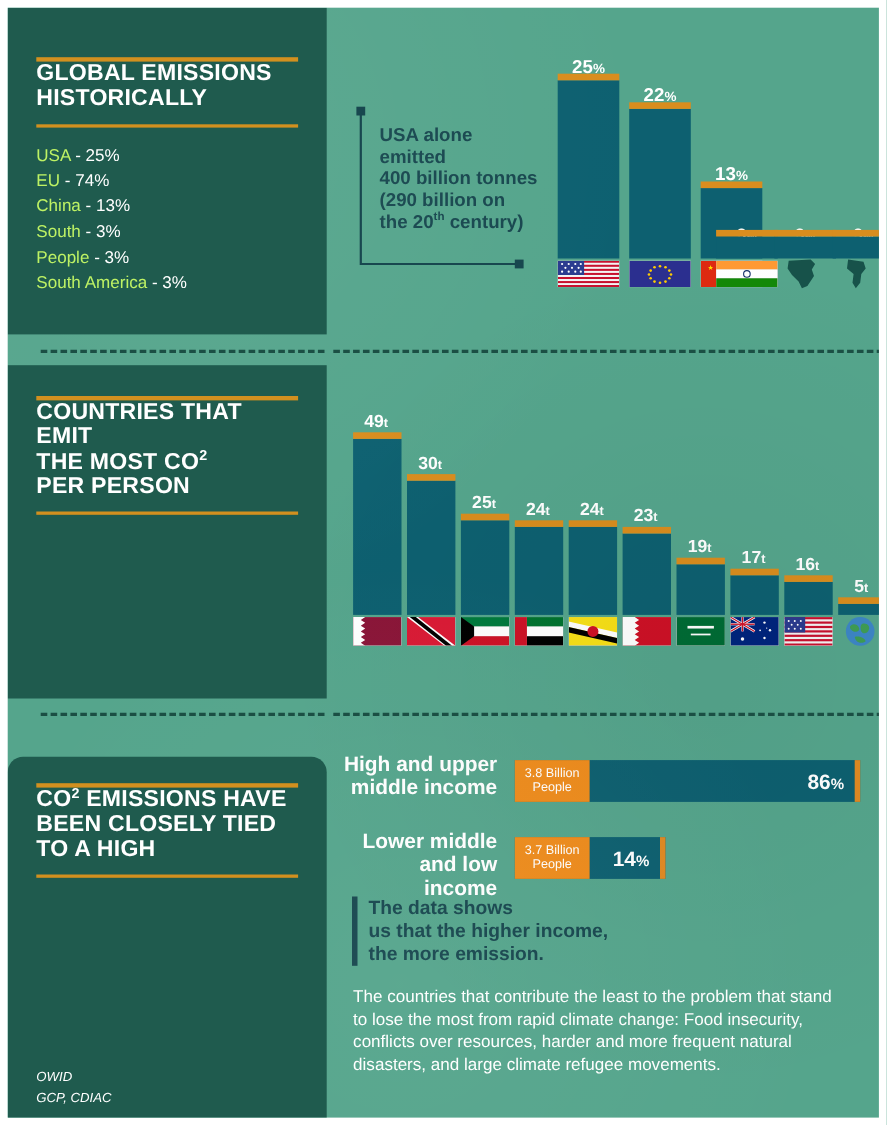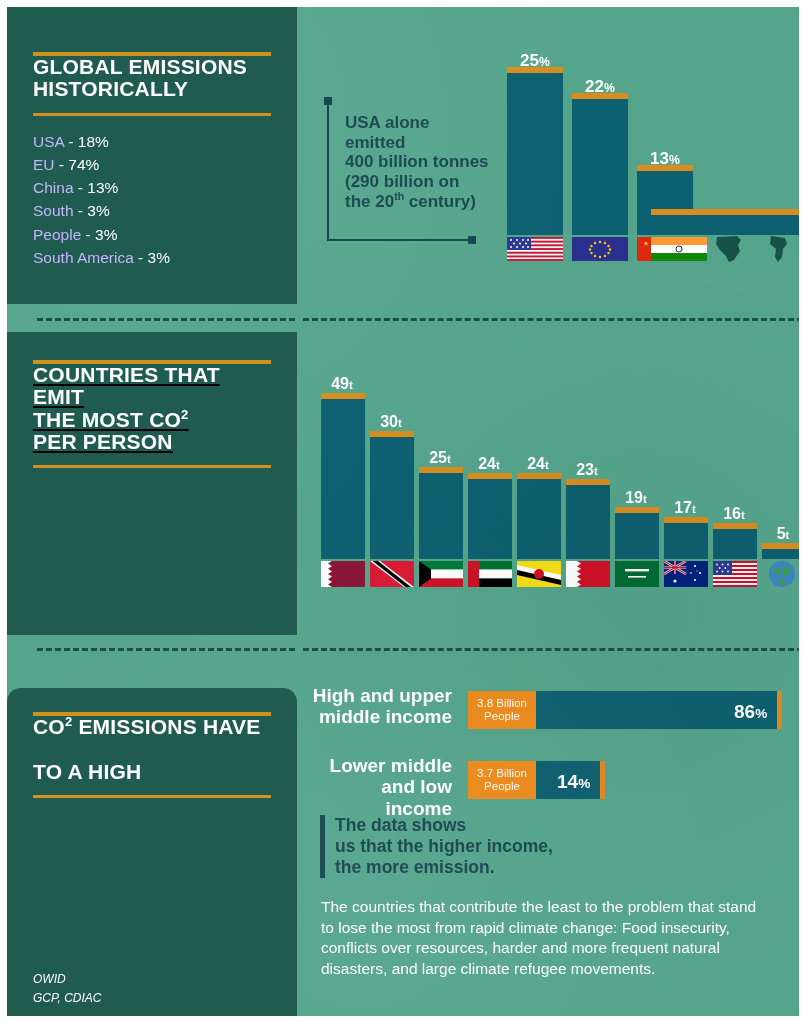--- a/index.html
+++ b/index.html
@@ -40,21 +40,21 @@
     letter-spacing:.2px;
     margin:0 0 12px 0;
     text-transform:uppercase;
   }
   h2.card-title sup{font-size:.62em;vertical-align:super;line-height:0;}
 
   .card-list{margin:14px 0 0 0;}
   .card-list .li{
     font-size:15.5px;color:#ffffff;line-height:1.5;white-space:nowrap;
   }
-  .card-list .li .k{color:#c4b5fd;margin-top:41px;}
+  .card-list .li .k{color:#bef264;margin-top:41px;}
 
   .card-body{
     color:#ffffff;font-size:15px;line-height:1.33;margin-top:13px;
     white-space:pre-line;
   }
   .card-body sup{font-size:.68em;vertical-align:super;line-height:0;}
 
   
   .dashrow{position:absolute;left:0;width:806px;height:3px;z-index:4;}
   .dashrow .seg{
@@ -114,21 +114,21 @@
 <div id="page">
 
   <div class="leftcard" style="top:0;height:297px;padding-top:45px;">
     <div class="rule"></div>
     <h2 class="card-title">
       <span>GLOBAL EMISSIONS</span><br>
       <span>HISTORICALLY</span>
     </h2>
     <div class="rule thin"></div>
     <div class="card-list">
-      <div class="li"><span class="k">USA</span> - <span>18%</span></div>
+      <div class="li"><span class="k">USA</span> - <span>25%</span></div>
       <div class="li"><span class="k">EU</span> - <span>74%</span></div>
       <div class="li"><span class="k">China</span> - <span>13%</span></div>
       <div class="li"><span class="k">South</span> - <span>3%</span></div>
       <div class="li"><span class="k">People</span> - <span>3%</span></div>
       <div class="li"><span class="k">South America</span> - <span>3%</span></div>
     </div>
   </div>
 
   <svg style="position:absolute;left:313px;top:86px;width:160px;height:152px;z-index:2;" viewBox="0 0 160 152">
     <rect x="4" y="4" width="8" height="8" fill="#18474f"></rect>
@@ -239,21 +239,21 @@
     </div>
   <svg style="position:absolute;left:752px;top:228px;width:44px;height:28px;" viewBox="0 0 44 28">
     <path d="M12,1 L26,3 L28,9 L24,14 L23,22 L19,27 L16,22 L17,14 L11,9 Z" fill="#17524a"></path>
   </svg>
 
   <div class="dashrow" style="top:311px;">
     <div class="seg" style="left:30px;width:258px;"></div>
     <div class="seg" style="left:296px;width:500px;"></div>
   </div>
 
-  <div class="leftcard" style="top:325px;height:303px;padding-top:28px;text-decoration:underline;">
+  <div class="leftcard" style="top:325px;height:303px;padding-top:28px;">
     <div class="rule"></div>
     <h2 class="card-title">
       <span>COUNTRIES THAT EMIT</span><br>
       THE MOST CO<sup>2</sup><br>
       <span>PER PERSON</span>
     </h2>
     <div class="rule thin"></div>
   </div>
 
   <div class="barlabel" style="left:311px;top:368px;width:48px;font-size:16px;">49<span class="sm">t</span></div>
@@ -410,21 +410,21 @@
 
   <div class="dashrow" style="top:641px;">
     <div class="seg" style="left:30px;width:258px;"></div>
     <div class="seg" style="left:296px;width:500px;"></div>
   </div>
 
   <div class="leftcard" style="top:681px;height:361px;padding-top:24px;border-radius:14px;">
     <div class="rule"></div>
     <h2 class="card-title">
       CO<sup>2</sup> EMISSIONS HAVE<br>
-      <br>
+      <span>BEEN CLOSELY TIED</span><br>
       <span>TO A HIGH</span><br>
     </h2>
     <div class="rule thin"></div>
   </div>
 
   <div class="credits" style="left:26px;top:963px;">OWID
 GCP, CDIAC</div>
 
   <div class="inc-label" style="left:305px;top:678px;width:140px;">High and upper<br>middle income</div>
   <div class="inc-track" style="left:461px;top:684px;width:314px;height:38px;">

